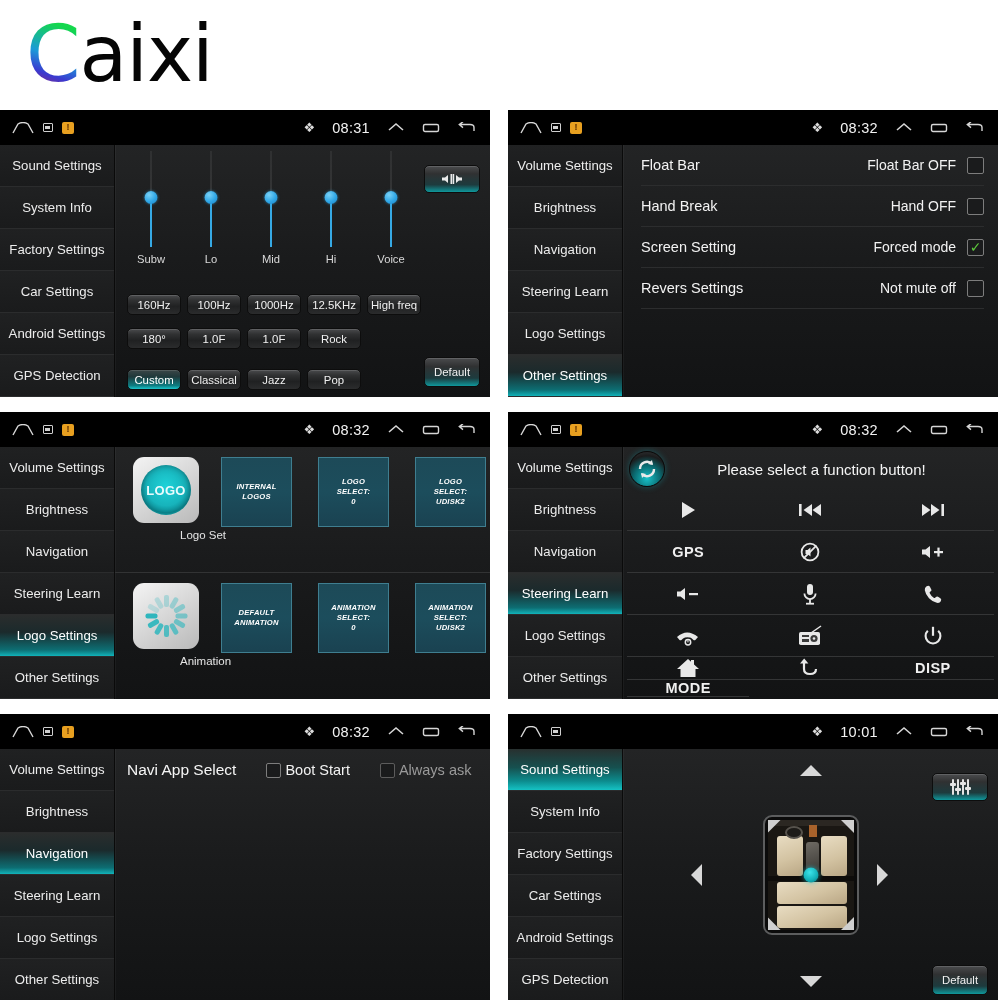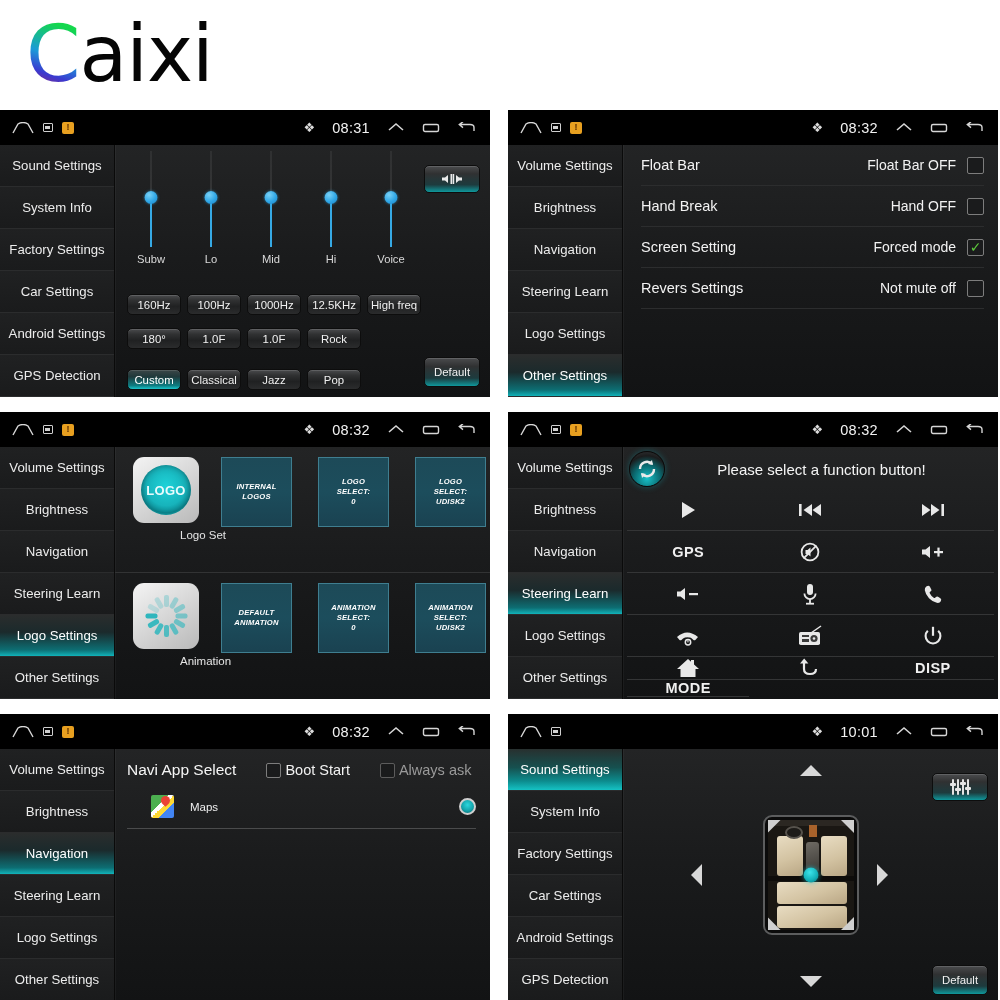--- a/index.html
+++ b/index.html
@@ -788,27 +788,20 @@
           <span class="navi-title">Navi App Select</span>
           <span class="navi-chk">
             <span class="cbox"></span>
             <span class="t">Boot Start</span>
           </span>
           <span class="navi-chk dim">
             <span class="cbox"></span>
             <span class="t">Always ask</span>
           </span>
         </div>
-        <div class="navi-row">
-          <span class="maps-ic">
-              <span class="pin"></span>
-            </span>
-          <span class="navi-name">Maps</span>
-          <span class="radio-on"></span>
-        </div>
       </div>
     </div>
   </div>
 </div>
 
 <div class="panel" id="p6">
   <div class="statusbar">
     <div class="sb-left">
       <span class="ic-home">
           <svg width="22" height="12" viewBox="0 0 22 12">

